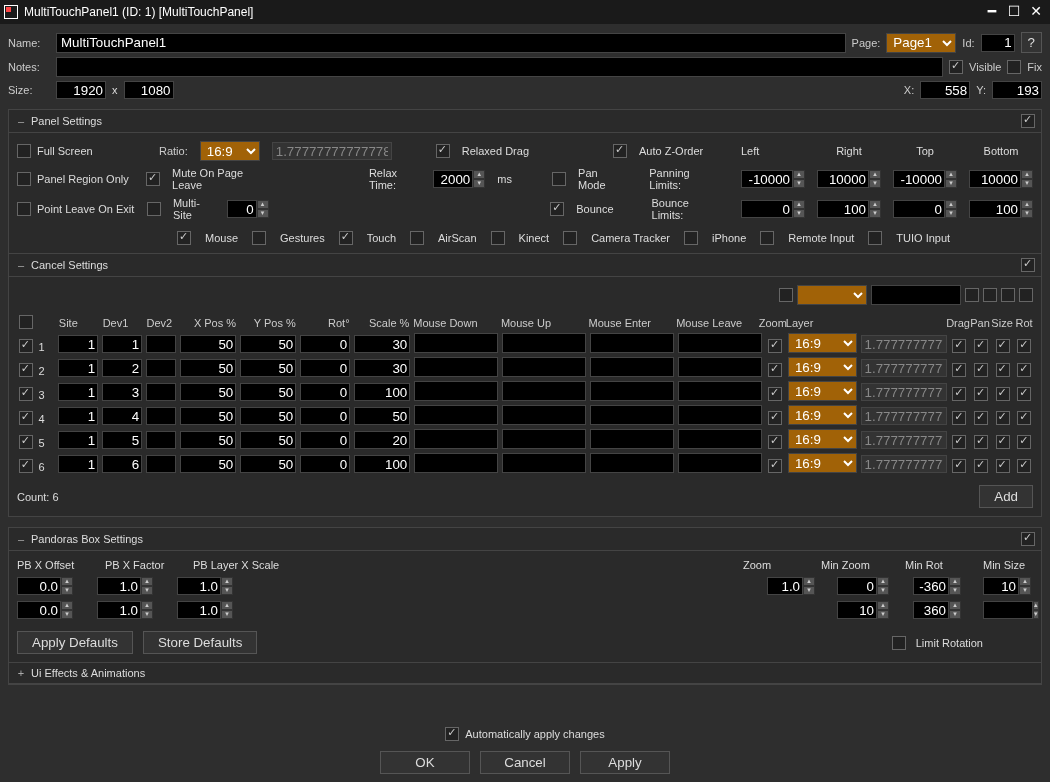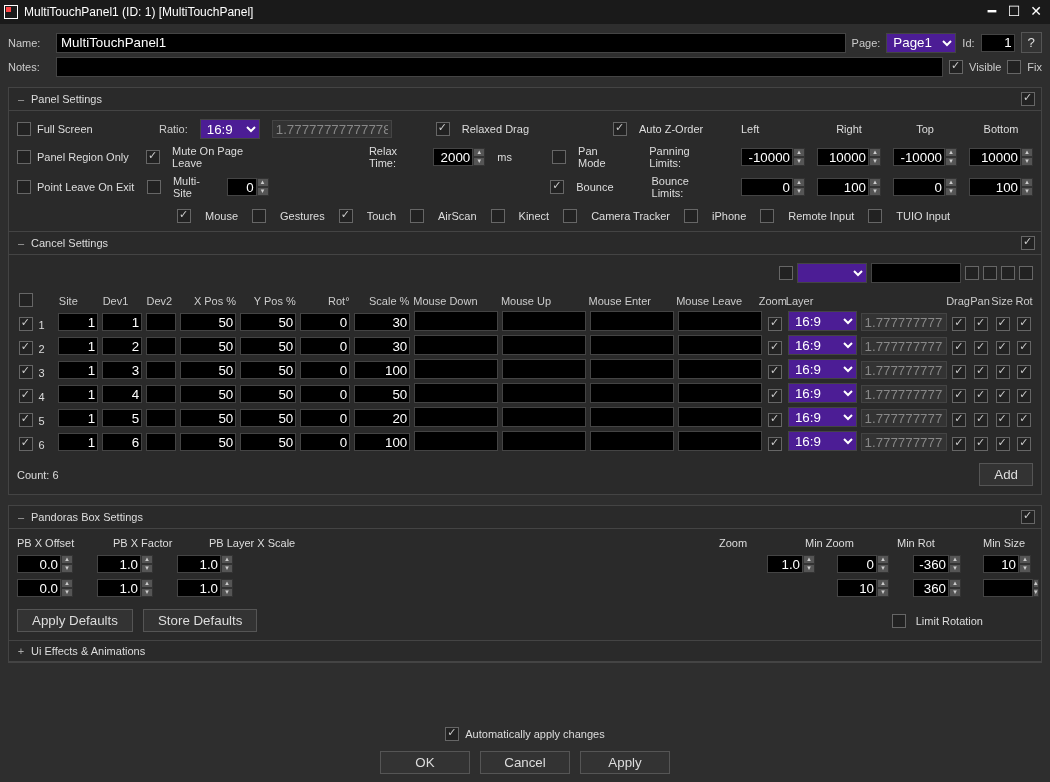--- a/index.html
+++ b/index.html
@@ -43,21 +43,21 @@
   .num-in {
     background:#000; border:1px solid #444; color:#fff; height:18px; text-align:right; padding:0 2px;
   }
   .spin {
     display:flex; flex-direction:column; width:12px;
   }
   .spin div { height:9px; background:#555; border:1px solid #333; font-size:7px; text-align:center; line-height:6px; color:#ccc; }
   .num-wrap { display:flex; align-items:center; }
 
   .sel {
-    background:#4c1d95; border:1px solid #444; color:#fff; height:20px; padding:0 2px;
+    background:#a16207; border:1px solid #444; color:#fff; height:20px; padding:0 2px;
   }
 
   .chk {
     appearance:none; width:14px; height:14px; border:1px solid #666; background:#222; position:relative; cursor:pointer;
     flex:0 0 auto;
   }
   .chk:checked::after { content:"✓"; position:absolute; top:-2px; left:1px; color:#ccc; font-size:11px; }
 
   .section {
     border:1px solid #444; background:#2a2a2a; margin-top:6px;
@@ -130,20 +130,31 @@
 
   <div class="row">
     <span class="lbl" style="width:42px">Notes:</span>
     <input class="txt-in" style="flex: 1 1 0%;" value="">
     <input type="checkbox" class="chk" checked="" style="">
     <span class="lbl">Visible</span>
     <input type="checkbox" class="chk" style="">
     <span class="lbl">Fix</span>
   </div>
 
+  <div class="row">
+    <span class="lbl" style="width:42px">Size:</span>
+    <input class="num-in" style="width: 50px;" value="1920">
+    <span>x</span>
+    <input class="num-in" style="width: 50px;" value="1080">
+    <div style="flex:1"></div>
+    <span class="lbl">X:</span>
+    <input class="num-in" style="width: 50px;" value="558">
+    <span class="lbl">Y:</span>
+    <input class="num-in" style="width: 50px;" value="193">
+  </div>
 
   <div class="section">
     <div class="sec-head">
       <span class="collapse">–</span>
       <span class="title">Panel Settings</span>
       <input type="checkbox" class="chk" checked="" style="">
     </div>
     <div class="sec-body">
 
       <div class="row" style="gap:12px">
@@ -549,21 +560,21 @@
   </div>
 
   <div class="section">
     <div class="sec-head">
       <span class="collapse">–</span>
       <span class="title">Pandoras Box Settings</span>
       <input type="checkbox" class="chk" checked="" style="">
     </div>
     <div class="sec-body" style="display:flex;flex-direction:column;gap:6px">
 
-      <div class="row" style="gap:36px">
+      <div class="row" style="gap:28px">
         <div style="width:60px">PB X Offset</div>
         <div style="width:60px">PB X Factor</div>
         <div style="width:90px">PB Layer X Scale</div>
         <div style="flex:1"></div>
         <div style="width:50px">Zoom</div>
         <div style="width:56px">Min Zoom</div>
         <div style="width:50px">Min Rot</div>
         <div style="width:50px">Min Size</div>
       </div>
       <div class="row" style="gap:20px">

